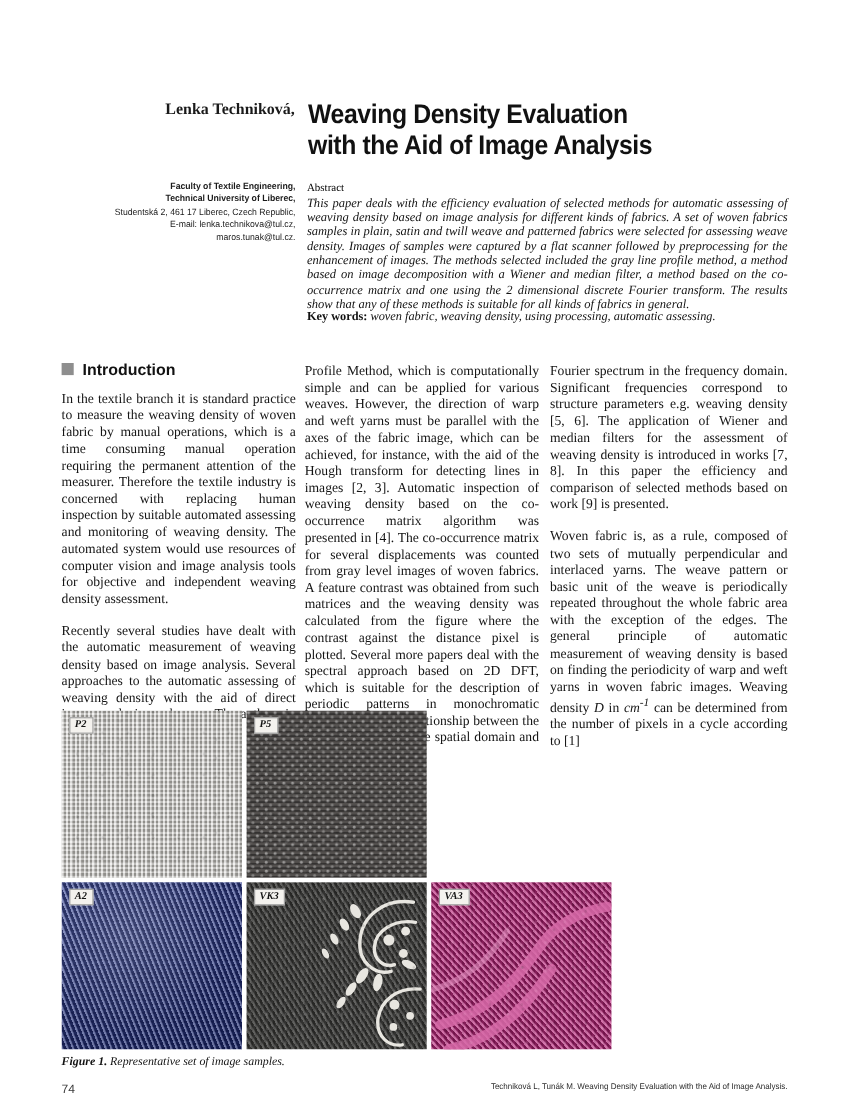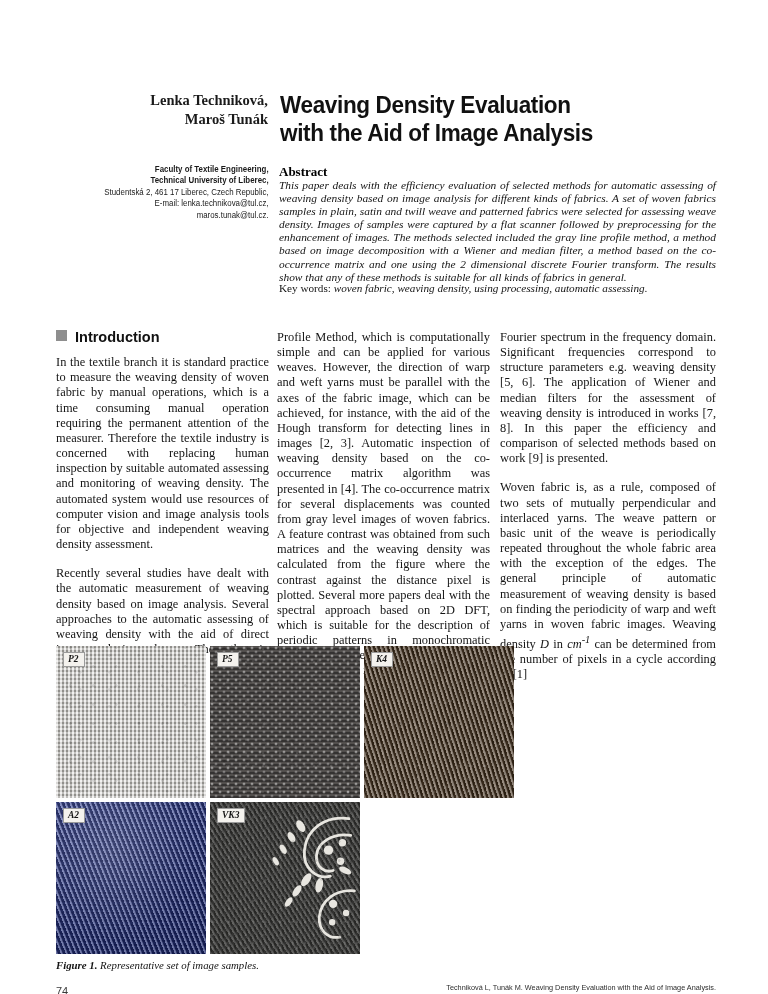--- a/index.html
+++ b/index.html
@@ -67,22 +67,22 @@
   }
   .affil .bold { font-weight: bold; }
 
   .abstract-block {
     position: absolute;
     left: 279px; top: 146px;
     width: 437px;
   }
   .abstract-head {
     font-family: "Liberation Serif", serif;
-    font-weight: bold;
-    font-size: 13px;
+    font-weight: normal;
+    font-size: 10px;
     line-height: 13px;
     margin-bottom: 1px;
   }
   .abstract-body {
     font-family: "Liberation Serif", serif;
     font-style: italic;
     font-size: 11.4px;
     line-height: 13.1px;
     text-align: justify;
     color: #121212;
@@ -90,21 +90,21 @@
   .keywords {
     position: absolute;
     left: 279px; top: 263px;
     width: 437px;
     font-family: "Liberation Serif", serif;
     font-size: 11.2px;
     line-height: 13px;
     font-style: italic;
     color: #121212;
   }
-  .keywords b { font-style: normal; font-weight: normal; text-align: right; }
+  .keywords b { font-style: normal; font-weight: bold; text-align: right; }
 
   
   .col {
     position: absolute;
     top: 311px;
     width: 213px;
     font-family: "Liberation Serif", serif;
     font-size: 12.4px;
     line-height: 15.15px;
     text-align: justify;
@@ -141,21 +141,21 @@
     left: 56px; top: 627px;
     width: 660px;
   }
   .fig-row {
     display: flex;
     gap: 4px;
     margin-bottom: 4px;
   }
   .tile {
     position: relative;
-    width: 150px;
+    width: 164px;
     height: 152px;
     overflow: hidden;
   }
   .tile .tex {
     position: absolute;
     inset: 0;
   }
   .tile-label {
     position: absolute;
     left: 7px; top: 6px;
@@ -269,21 +269,20 @@
   .cite .j { font-style: italic; font-weight: bold; }
 </style>
 </head>
 <body>
 
 <div class="page">
 
   <div class="masthead">
     <div class="authors">
       <div>Lenka Techniková,</div>
-      <div>Maroš Tunák</div>
     </div>
     <div class="title">
       <div>Weaving Density Evaluation</div>
       <div>with the Aid of Image Analysis</div>
     </div>
   </div>
 
   <div class="affil">
     <div class="bold">Faculty of Textile Engineering,</div>
     <div class="bold">Technical University of Liberec,</div>
@@ -328,25 +327,20 @@
         <div class="noise"></div>
         <div class="tile-label">P2</div>
       </div>
 
       <div class="tile">
         <div class="tex weave-dots" style="--base:#4b4846; --hl:0.42; --sh:0.30;"></div>
         <div class="noise"></div>
         <div class="tile-label">P5</div>
       </div>
 
-      <div class="tile">
-        <div class="tex weave-twill" style="--base:#4a3520; --hl:0.40; --sh:0.34; --ang:72deg;"></div>
-        <div class="noise"></div>
-        <div class="tile-label">K4</div>
-      </div>
 
 
     </div>
 
     <div class="fig-row">
 
       <div class="tile">
         <div class="tex weave-satin" style="--base:#1f2f8e; --hl:0.40; --sh:0.36;"></div>
         <div class="sheen"></div>
         <div class="tile-label">A2</div>
@@ -376,20 +370,34 @@
             <ellipse cx="94" cy="96" rx="3.4" ry="7" transform="rotate(35 94 96)"></ellipse>
             <ellipse cx="85" cy="108" rx="3" ry="6" transform="rotate(35 85 108)"></ellipse>
             <ellipse cx="118" cy="90" rx="4" ry="8" transform="rotate(12 118 90)"></ellipse>
             <ellipse cx="146" cy="74" rx="3.4" ry="7" transform="rotate(-65 146 74)"></ellipse>
           </g>
         </svg>
         <div class="noise"></div>
         <div class="tile-label">VK3</div>
       </div>
 
+      <div class="tile">
+        <div class="tex weave-twill" style="--base:#b81f77; --hl:0.34; --sh:0.30; --ang:48deg;"></div>
+        <svg class="paisley" viewBox="0 0 162 152" preserveAspectRatio="none">
+          <g fill="none" stroke="#d86aa8" stroke-width="9" stroke-linecap="round" opacity="0.85">
+            <path d="M8 128 C48 118 74 92 96 60 C108 42 126 28 158 22"></path>
+            <path d="M16 150 C58 140 86 112 108 78"></path>
+          </g>
+          <g fill="none" stroke="#e08cbc" stroke-width="5" stroke-linecap="round" opacity="0.6">
+            <path d="M2 96 C30 88 52 70 68 44"></path>
+          </g>
+        </svg>
+        <div class="noise"></div>
+        <div class="tile-label">VA3</div>
+      </div>
 
     </div>
   </div>
 
   <div class="caption">
     <b>Figure 1.</b><span> Representative set of image samples.</span>
   </div>
 
   <div class="folio">74</div>
   <div class="cite">

